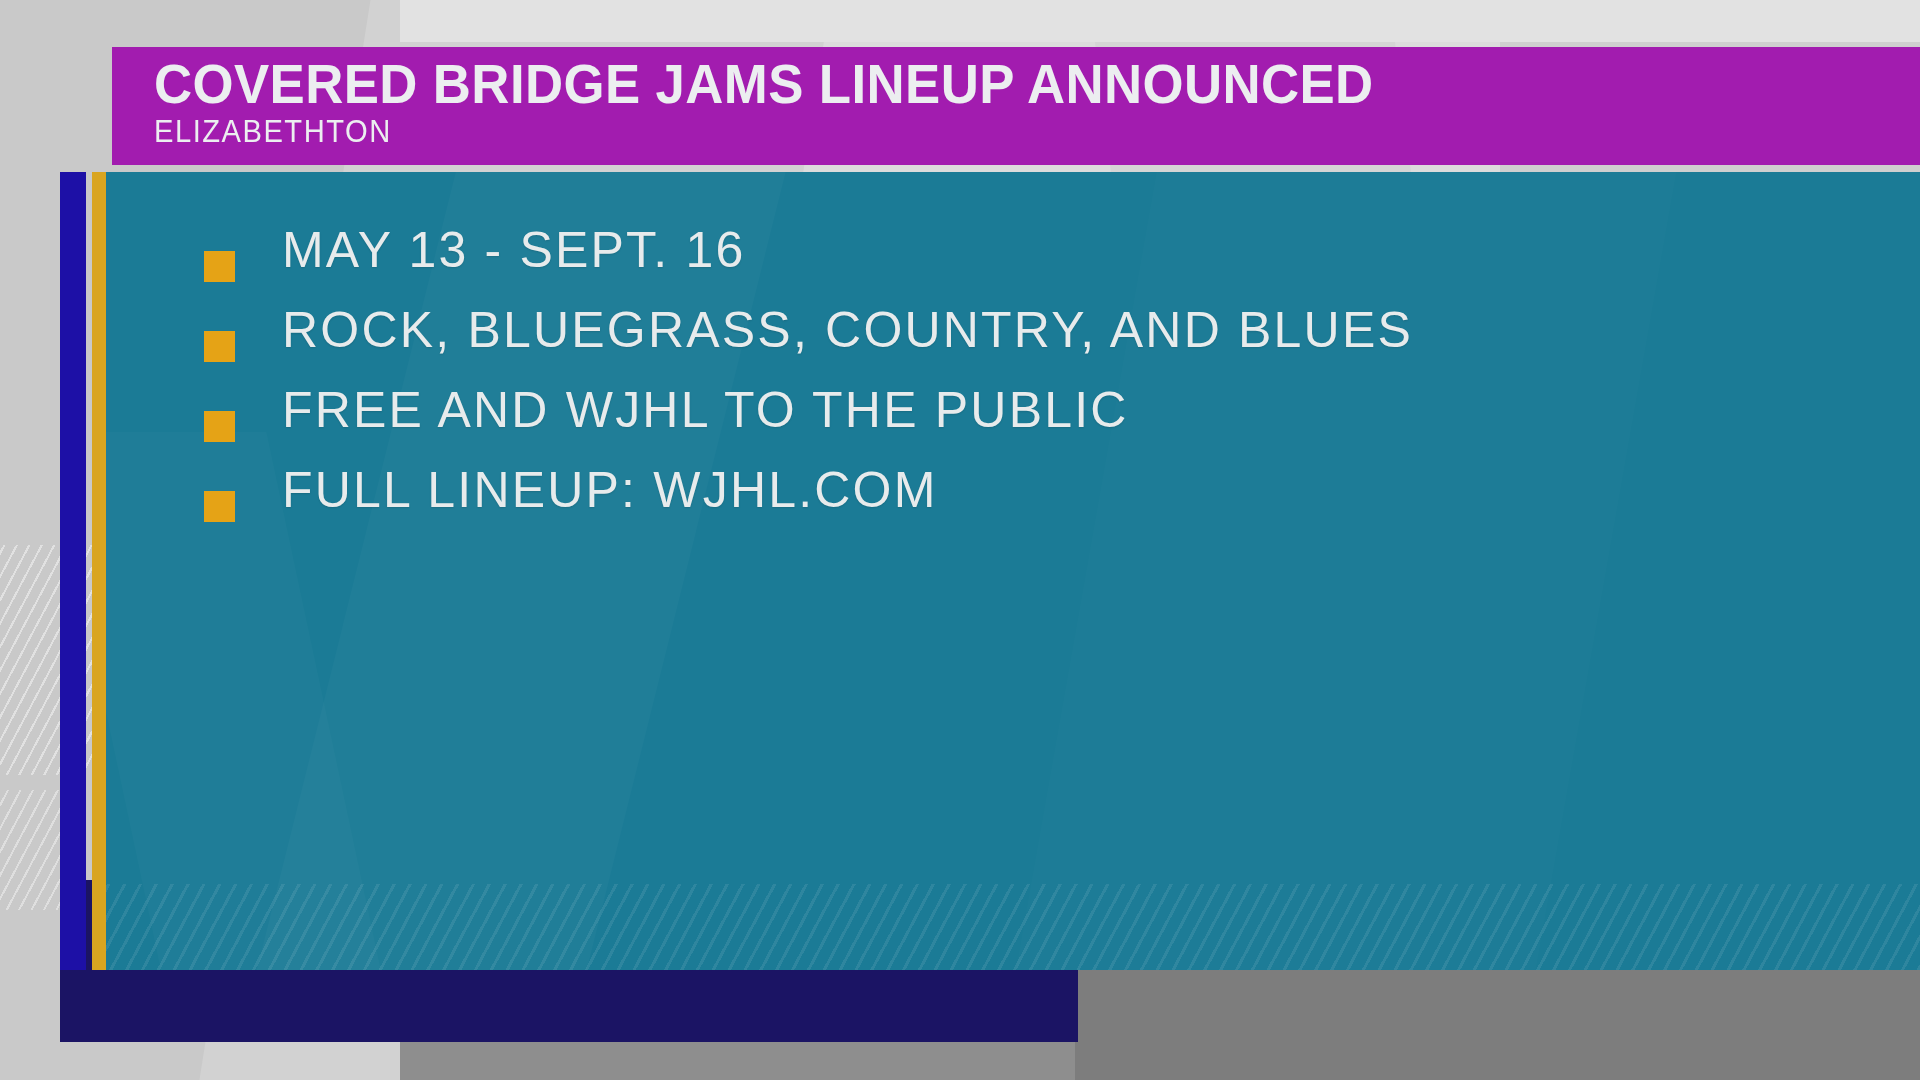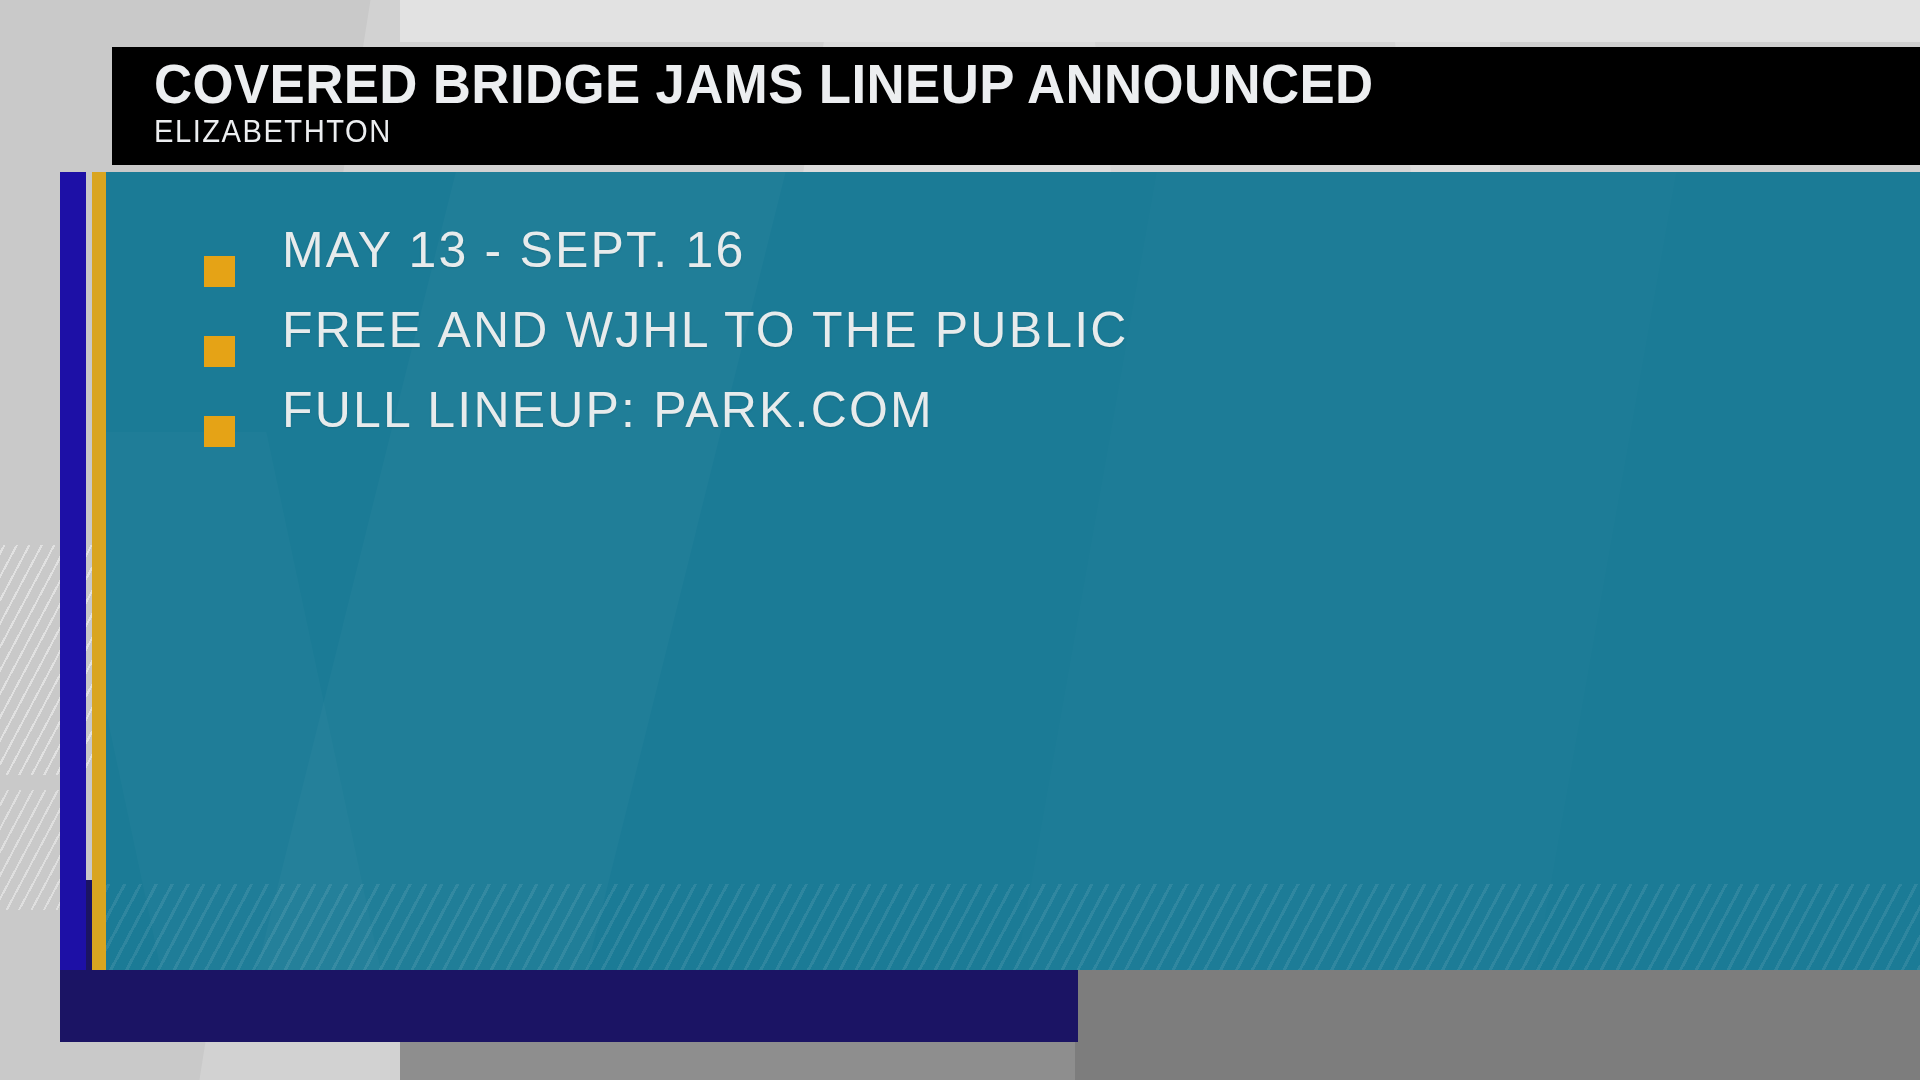--- a/index.html
+++ b/index.html
@@ -87,21 +87,21 @@
       rgba(255,255,255,0.40) 0 2px,
       rgba(255,255,255,0) 2px 11px
     );
   }
 
   
   #header-bar {
     position: absolute;
     left: 112px; top: 47px;
     width: 1808px; height: 118px;
-    background: #000000;
+    background: #a21caf;
     box-sizing: border-box;
     padding: 7px 0 0 42px;
   }
   #headline {
     color: #eceef0;
     font-size: 55px;
     font-weight: bold;
     letter-spacing: 0.4px;
     line-height: 60px;
     white-space: nowrap;
@@ -186,21 +186,21 @@
     position: absolute;
     left: 0; top: 0;
     width: 100%;
     padding: 42px 0 0 0;
     margin: 0;
     list-style: none;
     box-sizing: border-box;
   }
   .bullet-row {
     display: flex;
-    align-items: flex-end;
+    align-items: center;
     margin: 0 0 7px 0;
     padding-left: 98px;
   }
   .bullet-marker {
     width: 31px;
     height: 31px;
     background: #e5a316;
     flex: 0 0 auto;
     margin-top: 32px;
   }
@@ -245,22 +245,26 @@
   <div class="panel-diag-2"></div>
   <div class="panel-diag-3"></div>
 
   <ul id="bullet-list">
     <li class="bullet-row">
       <span class="bullet-marker"></span>
       <span class="bullet-text">MAY 13 - SEPT. 16</span>
     </li>
     <li class="bullet-row">
       <span class="bullet-marker"></span>
+      <span class="bullet-text">ROCK, BLUEGRASS, COUNTRY, AND BLUES</span>
+    </li>
+    <li class="bullet-row">
+      <span class="bullet-marker"></span>
       <span class="bullet-text">FREE AND WJHL TO THE PUBLIC</span>
     </li>
     <li class="bullet-row">
       <span class="bullet-marker"></span>
-      <span class="bullet-text">FULL LINEUP: PARK.COM</span>
+      <span class="bullet-text">FULL LINEUP: WJHL.COM</span>
     </li>
   </ul>
 
   <div class="panel-hatch"></div>
 </div>
 
 </body></html>

